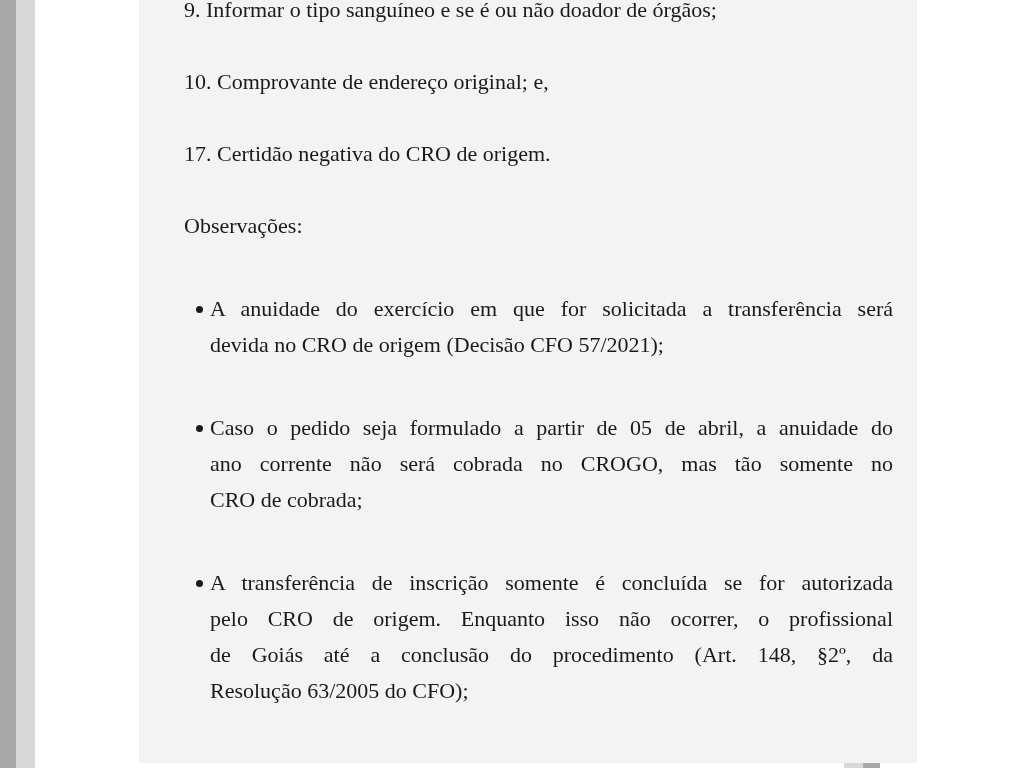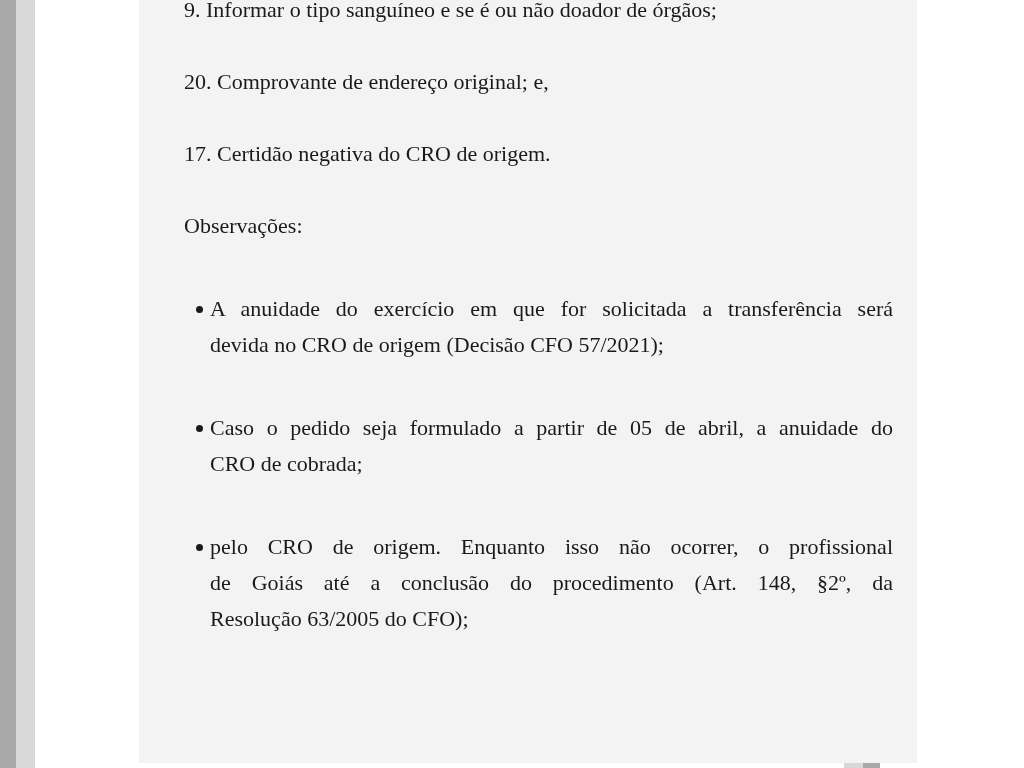--- a/index.html
+++ b/index.html
@@ -40,40 +40,42 @@
   <div class="band band-left-outer"></div>
   <div class="band band-left-inner"></div>
   <div class="band band-right-inner"></div>
   <div class="band band-right-outer"></div>
 
   <div class="content-card">
     <div class="text-column">
 
       <div class="line para">9. Informar o tipo sanguíneo e se é ou não doador de órgãos;</div>
 
-      <div class="line para">20. Comprovante de endereço original; e,</div>
+      <div class="line para">10. Comprovante de endereço original; e,</div>
 
       <div class="line para">17. Certidão negativa do CRO de origem.</div>
 
       <div class="line para">Observações:</div>
 
       <div class="bullet">
         <span class="dot"></span>
         <div class="line stretch">A anuidade do exercício em que for solicitada a transferência será</div>
         <div class="line">devida no CRO de origem (Decisão CFO 57/2021);</div>
       </div>
 
       <div class="bullet">
         <span class="dot"></span>
         <div class="line stretch">Caso o pedido seja formulado a partir de 05 de abril, a anuidade do</div>
+        <div class="line stretch">ano corrente não será cobrada no CROGO, mas tão somente no</div>
         <div class="line">CRO de cobrada;</div>
       </div>
 
       <div class="bullet">
         <span class="dot"></span>
+        <div class="line stretch">A transferência de inscrição somente é concluída se for autorizada</div>
         <div class="line stretch">pelo CRO de origem. Enquanto isso não ocorrer, o profissional</div>
         <div class="line stretch">de Goiás até a conclusão do procedimento (Art. 148, §2º, da</div>
         <div class="line">Resolução 63/2005 do CFO);</div>
       </div>
 
     </div>
   </div>
 </div>
 
 </body></html>

